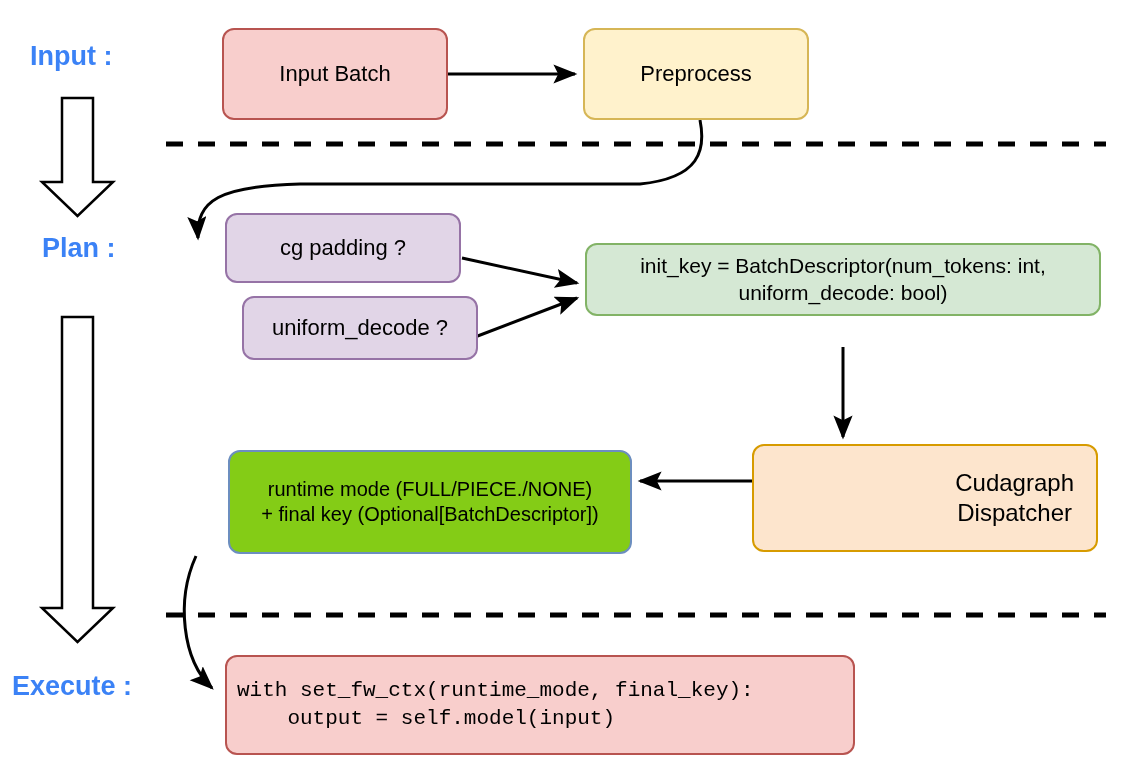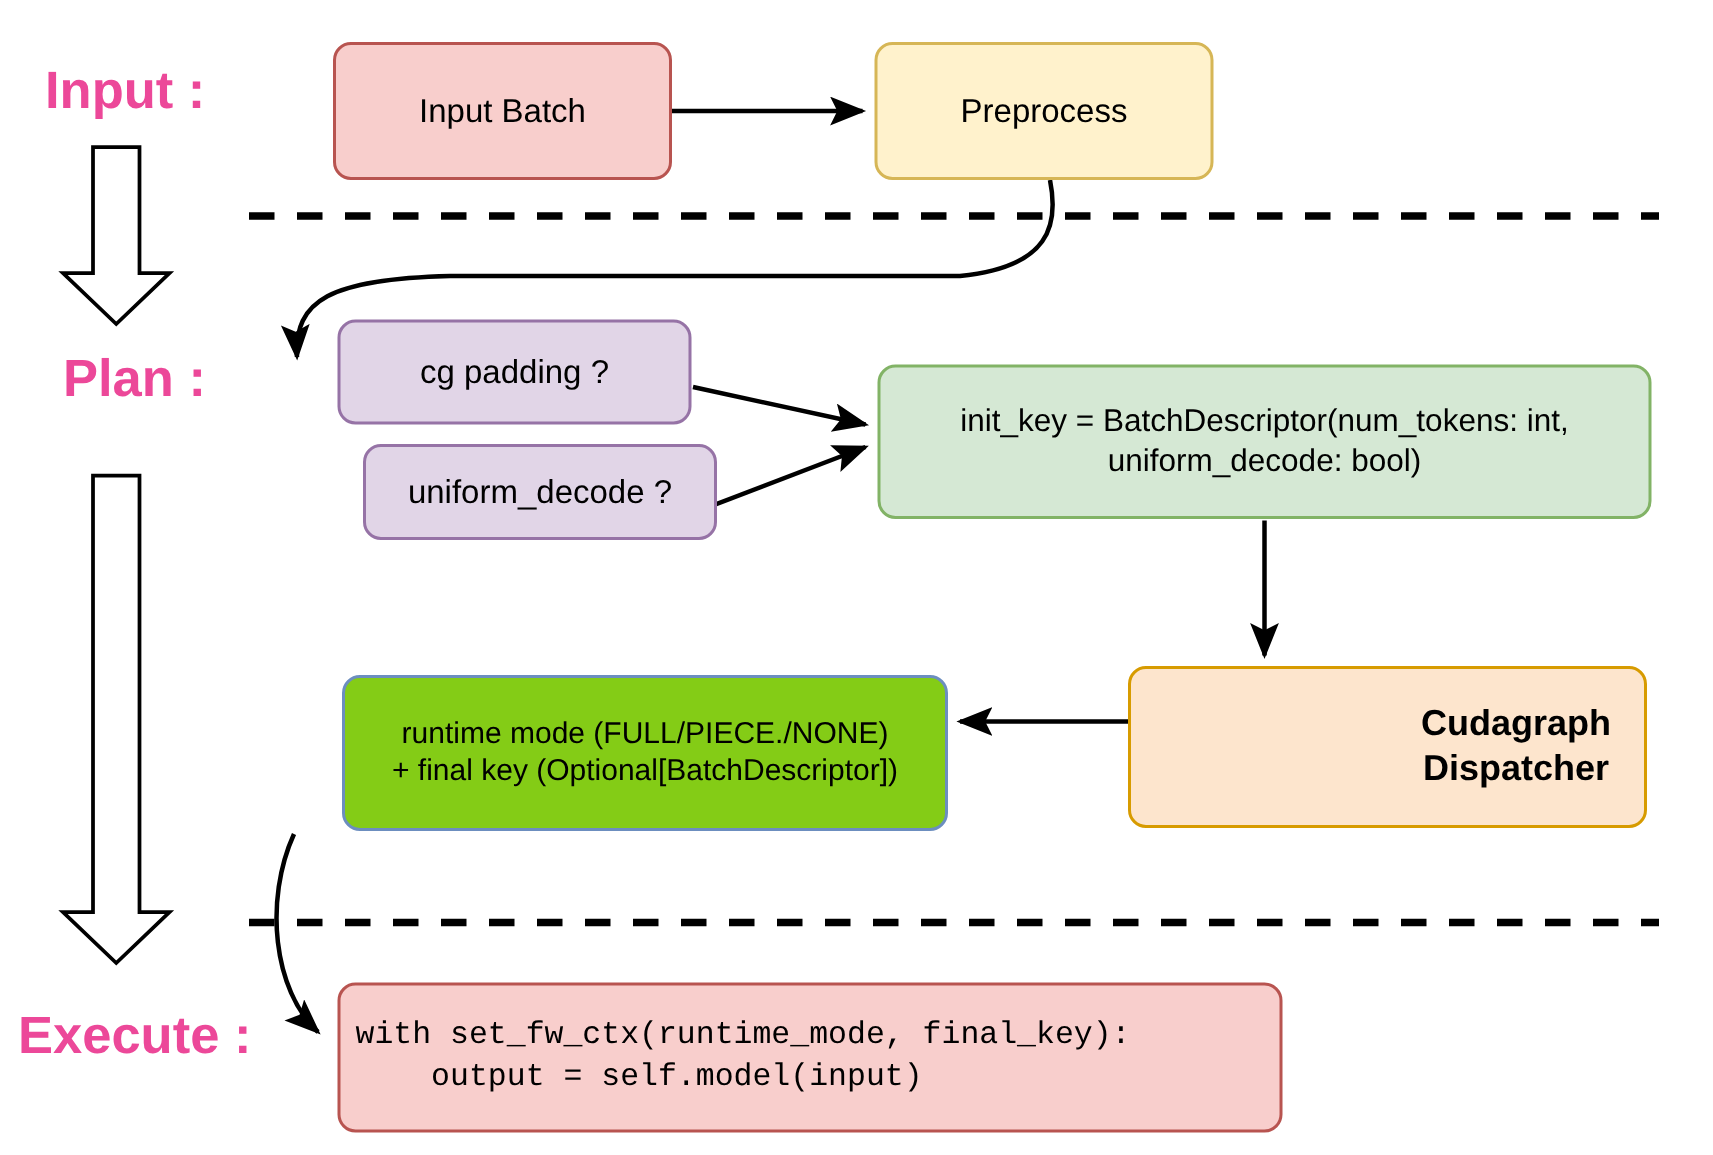--- a/index.html
+++ b/index.html
@@ -10,23 +10,23 @@
   }
   #stage{position:absolute;left:0;top:0;width:1142px;height:770px;}
 
   
   #wires{position:absolute;left:0;top:0;width:1142px;height:770px;pointer-events:none;}
 
   
   .stage-label{
     position:absolute;
     font-weight:bold;
-    font-size:35px;
+    font-size:27px;
     letter-spacing:0px;
-    color:#ec4899;
+    color:#3b82f6;
     white-space:nowrap;
   }
   #label-input{left:30px;top:41px;}
   #label-plan{left:42px;top:233px;}
   #label-execute{left:12px;top:671px;}
 
   
   .node{
     position:absolute;
     box-sizing:border-box;
@@ -46,26 +46,26 @@
   .node.purple{ background:#e1d5e7; border-color:#9673a6; }
   .node.green { background:#d5e8d4; border-color:#82b366; }
   .node.blue  { background:#84cc16; border-color:#6c8ebf; }
   .node.orange-dark { background:#fad7ac; border-color:#d79b00; }
   .node.orange-light{ background:#fde5cd; border-color:#d79b00; }
 
   #node-input-batch { left:222px; top:28px;  width:226px; height:92px; }
   #node-preprocess  { left:583px; top:28px;  width:226px; height:92px; }
   #node-cg-padding  { left:225px; top:213px; width:236px; height:70px; }
   #node-uniform-dec { left:242px; top:296px; width:236px; height:64px; }
-  #node-init-key    { left:585px; top:243px; width:516px; height:103px;
+  #node-init-key    { left:585px; top:243px; width:516px; height:73px;
                       font-size:21px; }
   #node-cudagraph-dispatcher{
       left:752px; top:444px; width:346px; height:108px;
       align-items:center; justify-content:flex-end;
-      padding-right:22px; font-size:24px; z-index:1;font-weight:bold;
+      padding-right:22px; font-size:24px; z-index:1;
   }
   #node-dispatch    { left:752px; top:444px; width:182px; height:73px;
                       font-size:21px; z-index:2; }
   #node-runtime-mode{ left:228px; top:450px; width:404px; height:104px;
                       font-size:20px; z-index:2; }
   #node-code        { left:225px; top:655px; width:630px; height:100px;
                       background:#f8cecc; border-color:#b85450;
                       border-radius:12px; border-width:2px; border-style:solid;
                       align-items:center; justify-content:flex-start;
                       padding-left:10px;

